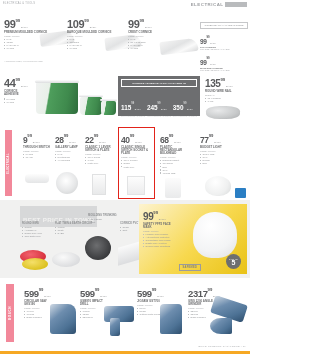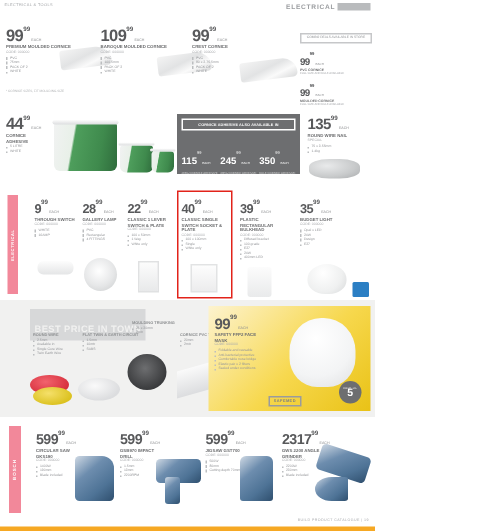--- a/index.html
+++ b/index.html
@@ -296,38 +296,38 @@
         <li>100 x 100mm</li>
         <li>Single</li>
         <li>White only</li>
       </ul>
     </div>
     <div style="position:absolute; left:127px; top:50px; width:18px; height:19px;
                 background:linear-gradient(#fdfdfd,#ececed); border:.3px solid #e2e3e4;"></div>
 
     <div style="position:absolute; left:160px; top:5px;">
       <div class="price">
-        <span class="amt" style="font-size:8.5px;">39</span><span class="cent">99</span><span class="each">EACH</span>
+        <span class="amt" style="font-size:8.5px;">68</span><span class="cent">99</span><span class="each">EACH</span>
       </div>
       <div class="pname" style="max-width:30px;">PLASTIC RECTANGULAR BULKHEAD</div>
       <div class="pcode">CODE: 000000</div>
       <ul class="bul">
         <li>Diffused bracket</li>
         <li>100 grade</li>
         <li>E27</li>
         <li>24W</li>
         <li>400mm LED</li>
       </ul>
     </div>
     <div style="position:absolute; left:165px; top:52px; width:16px; height:20px; border-radius:2px;
                 background:linear-gradient(#fcfcfc,#e9eaeb);"></div>
 
     <div style="position:absolute; left:200px; top:5px;">
       <div class="price">
-        <span class="amt" style="font-size:8.5px;">35</span><span class="cent">99</span><span class="each">EACH</span>
+        <span class="amt" style="font-size:8.5px;">77</span><span class="cent">99</span><span class="each">EACH</span>
       </div>
       <div class="pname" style="max-width:34px;">BUDGET LIGHT</div>
       <div class="pcode">CODE: 000000</div>
       <ul class="bul">
         <li>Opal x LED</li>
         <li>24W</li>
         <li>Design</li>
         <li>E27</li>
       </ul>
     </div>

